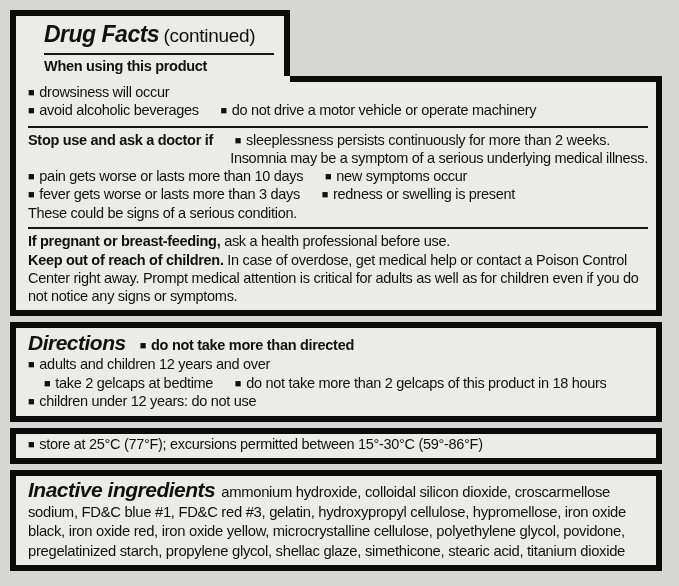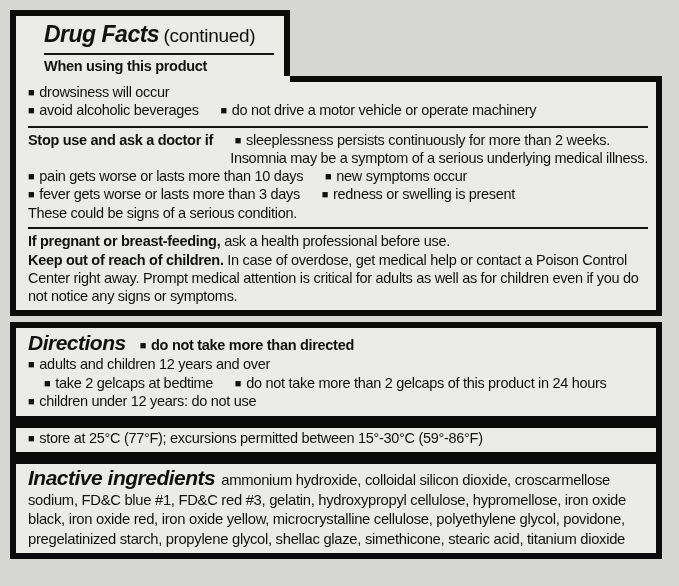--- a/index.html
+++ b/index.html
@@ -10,20 +10,21 @@
     color:#111;
     -webkit-font-smoothing:antialiased;
   }
   .page{position:relative;width:679px;height:586px;}
   .stack{position:absolute;left:10px;top:10px;width:652px;}
   .box{
     box-sizing:border-box;width:652px;
     border:6px solid #0b0b0b;
     background:#ebebe8;
     padding:2px 17px 4px 12px;
+    margin-bottom:6px;
   }
   
   .b1head{
     box-sizing:border-box;width:280px;
     border:6px solid #0b0b0b;border-bottom:none;
     background:#ebebe8;
     padding:5px 10px 0 28px;
   }
   .b1body{
     box-sizing:border-box;width:652px;position:relative;
@@ -107,21 +108,21 @@
 
     <section class="box">
       <div class="headrow">
         <span class="secthead">Directions</span><span class="line bld"><span class="sq">■</span><span>do not take more than directed</span></span>
       </div>
       <div class="line">
         <span class="sq">■</span><span>adults and children 12 years and over</span>
       </div>
       <div class="line ind2">
         <span class="sq">■</span><span>take 2 gelcaps at bedtime</span>
-        <span class="gap sq">■</span><span>do not take more than 2 gelcaps of this product in 24 hours</span>
+        <span class="gap sq">■</span><span>do not take more than 2 gelcaps of this product in 18 hours</span>
       </div>
       <div class="line">
         <span class="sq">■</span><span>children under 12 years: do not use</span>
       </div>
     </section>
 
     <section class="box">
       <div class="line">
         <span class="sq">■</span><span>store at 25°C (77°F); excursions permitted between 15°-30°C (59°-86°F)</span>
       </div>

